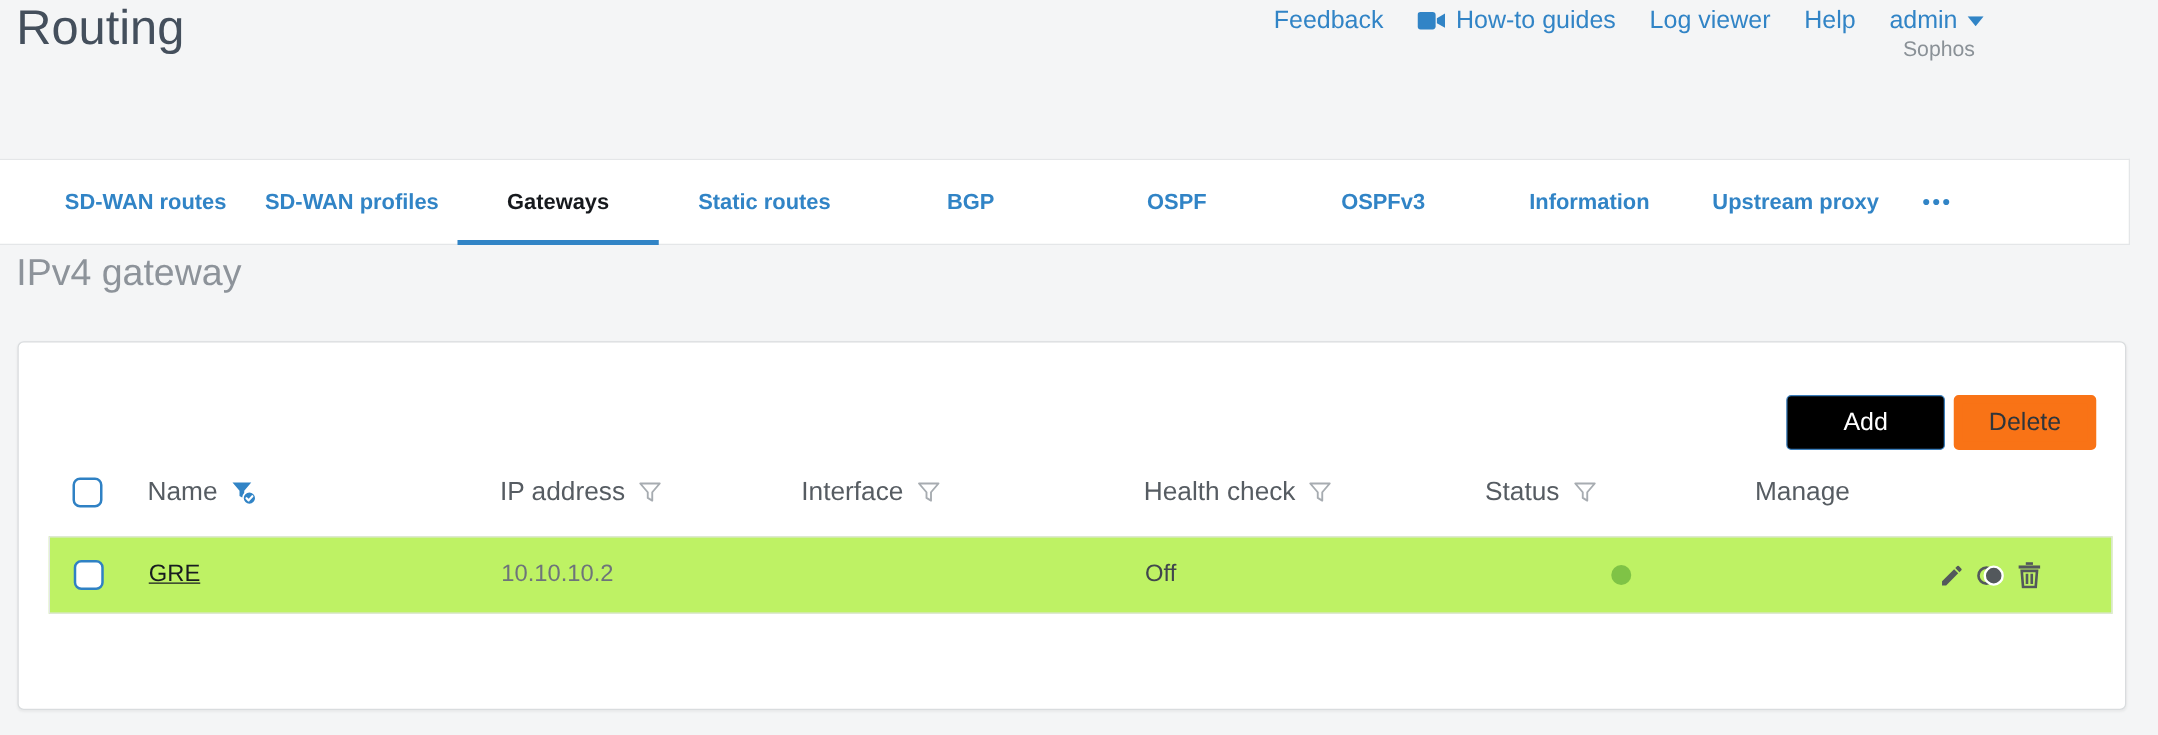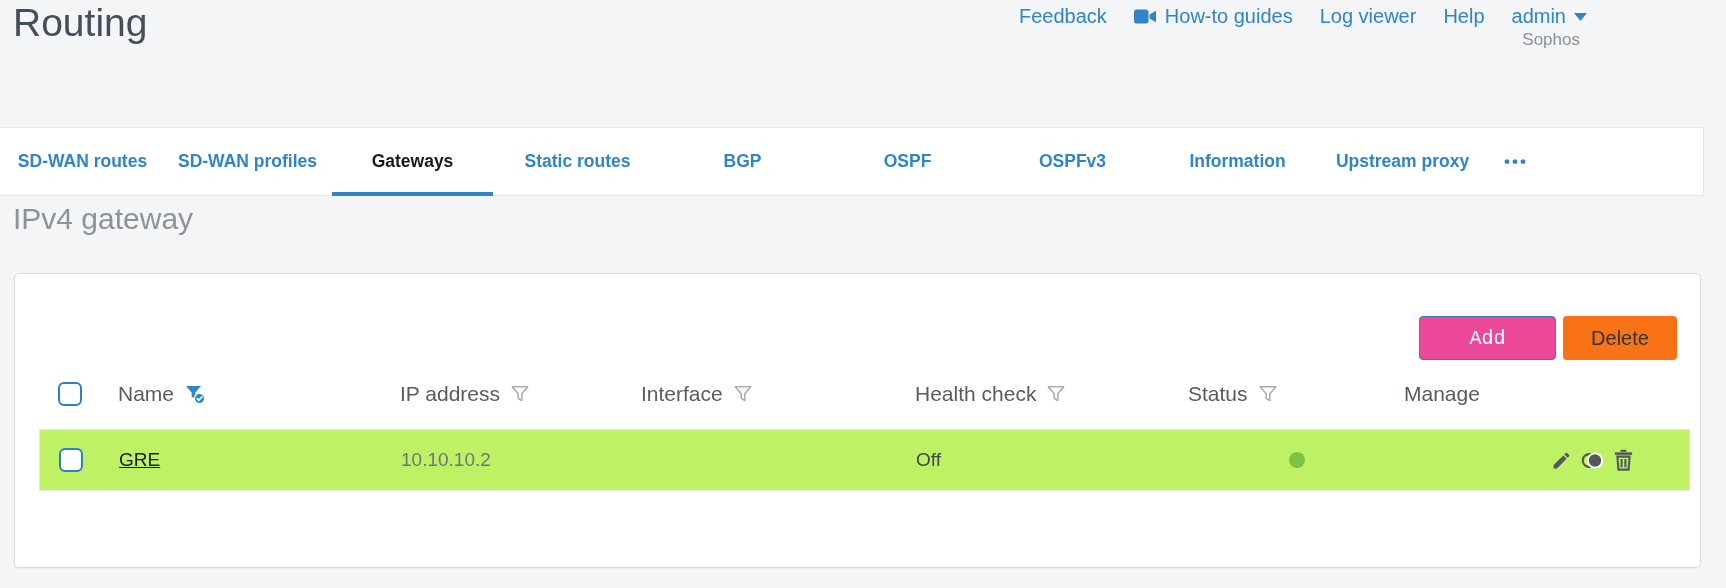--- a/index.html
+++ b/index.html
@@ -22,21 +22,21 @@
   }
   .nav-item{display:flex;align-items:center;gap:8px;cursor:pointer;}
   .brand{
     position:absolute;top:30px;right:146px;
     font-size:17px;color:#8a9197;
   }
   
   .tab-bar{
     position:absolute;top:127px;left:0;width:1704px;height:69px;
     background:#ffffff;border:1px solid #e4e6e8;border-left:none;
-    box-sizing:border-box;display:flex;align-items:stretch;
+    box-sizing:border-box;display:flex;align-items:stretch;padding-left:34px;
   }
   .tab{
     flex:0 0 165px;position:relative;
     display:flex;align-items:center;justify-content:center;
     font-size:17.5px;font-weight:700;color:#3184c6;cursor:pointer;
   }
   .tab.active{color:#16191d;}
   .tab.active::after{
     content:"";position:absolute;left:2px;right:2px;bottom:-1px;height:4px;
     background:#3184c6;
@@ -55,21 +55,21 @@
     background:#fff;border:1px solid #d9dcde;border-radius:5px;
     box-sizing:border-box;box-shadow:0 1px 2px rgba(0,0,0,.05);
   }
   
   .btn-row{position:absolute;top:42px;right:23px;display:flex;gap:7px;}
   .btn{
     height:44px;border-radius:4px;font-size:20px;
     display:flex;align-items:center;justify-content:center;
     cursor:pointer;box-sizing:border-box;
   }
-  .btn-add{width:137px;background:#ec4899;border:1px solid #3a7dba;color:#fff;font-family:Liberation Mono, monospace;}
+  .btn-add{width:127px;background:#000000;border:1px solid #3a7dba;color:#fff;}
   .btn-delete{width:114px;background:#f97316;border:7px solid #f97316;color:#2f353b;}
   
   .grid{
     display:grid;
     grid-template-columns:79px 282px 241px 274px 273px 216px 1fr;
     align-items:center;
   }
   .table-head{
     position:absolute;left:24px;right:10px;top:100px;height:40px;
   }

